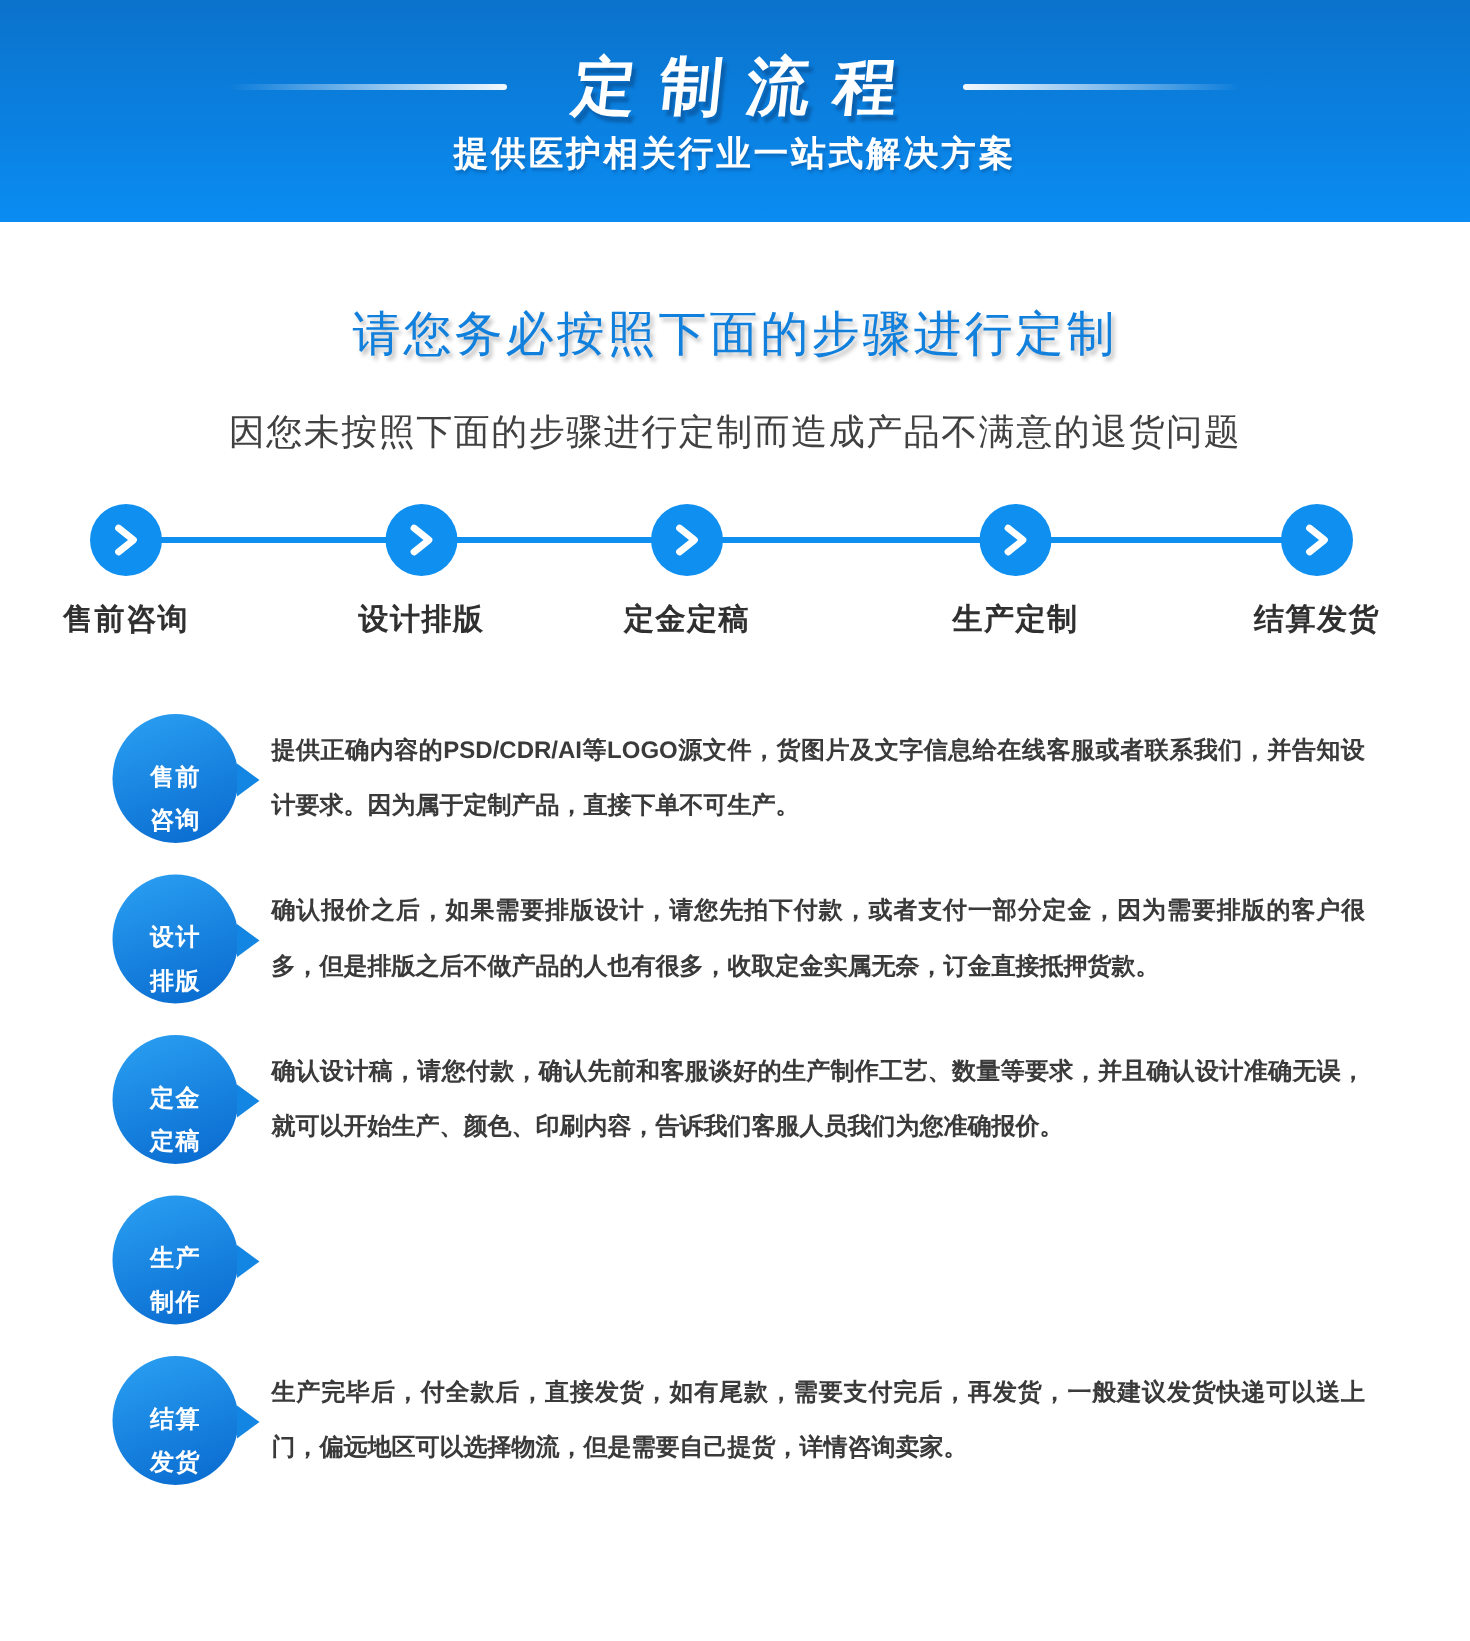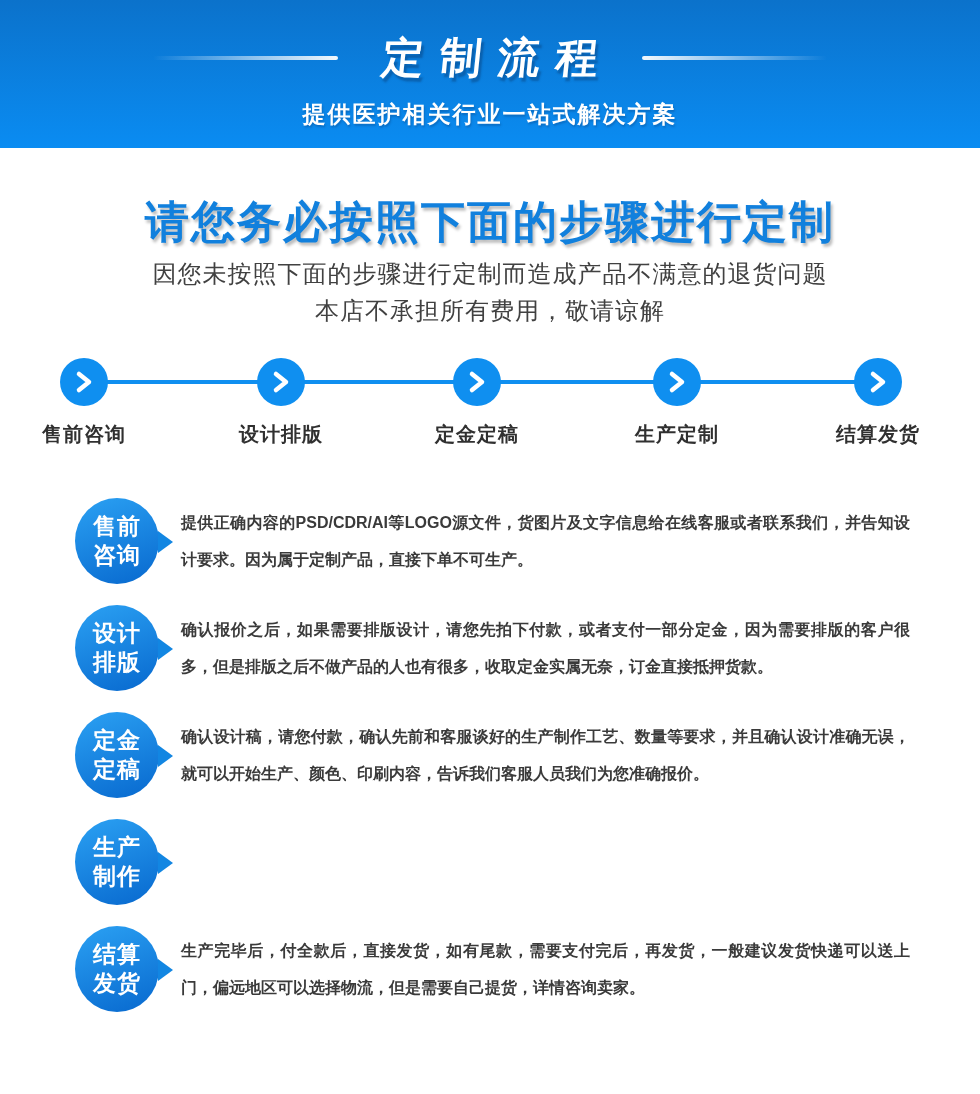--- a/index.html
+++ b/index.html
@@ -35,36 +35,36 @@
   .deco-line.left{background:linear-gradient(90deg,rgba(255,255,255,0) 0%,rgba(255,255,255,0.55) 55%,rgba(255,255,255,0.95) 100%);}
   .deco-line.right{background:linear-gradient(270deg,rgba(255,255,255,0) 0%,rgba(255,255,255,0.55) 55%,rgba(255,255,255,0.95) 100%);}
   .banner-title{
     font-size:42px;font-weight:900;color:#ffffff;
     letter-spacing:16px;text-indent:16px;
     transform:skewX(-6deg);
     text-shadow:3px 4px 2px rgba(8,61,120,0.45);
     white-space:nowrap;
   }
   .banner-subtitle{
-    margin-top:13px;font-size:23px;font-weight:700;color:#ffffff;
+    margin-top:1px;font-size:23px;font-weight:700;color:#ffffff;
     letter-spacing:2px;text-shadow:1px 2px 2px rgba(8,61,120,0.35);
   }
 
   
   .notice{text-align:center;}
   .notice-heading{
     margin-top:50px;
-    font-size:44px;line-height:48px;font-weight:700;
+    font-size:32px;line-height:48px;font-weight:400;
     color:var(--heading-blue);
     letter-spacing:2px;
     text-shadow:2px 3px 3px #bcbcbc;
     white-space:nowrap;
   }
   .notice-line{
-    margin-top:15px;font-size:24px;line-height:26px;
+    margin-top:30px;font-size:24px;line-height:26px;
     color:#414141;letter-spacing:1px;
   }
   .notice-line.second{margin-top:11px;}
 
   
   .flow{position:relative;height:86px;margin-top:34px;padding-left:10px;}
   .flow-line{
     position:absolute;left:84px;width:794px;top:22px;height:4px;
     background:var(--accent);
   }
@@ -85,22 +85,22 @@
   
   .details{margin-top:54px;padding:0 70px 0 75px;}
   .detail-row{
     display:flex;align-items:center;
     min-height:86px;margin-bottom:21px;
   }
   .badge{
     flex:0 0 84px;width:84px;height:86px;border-radius:50%;
     background:linear-gradient(160deg,var(--badge-top) 0%,var(--badge-bottom) 90%);
     position:relative;
-    display:flex;flex-direction:column;align-items:center;justify-content:center;
-    color:#fff;font-size:23px;font-weight:700;line-height:29px;
+    display:flex;flex-direction:column;align-items:center;justify-content:flex-end;
+    color:#fff;font-size:16px;font-weight:700;line-height:29px;
     letter-spacing:1px;
   }
   .badge::after{
     content:"";position:absolute;right:-14px;top:33px;
     width:0;height:0;
     border-top:11px solid transparent;
     border-bottom:11px solid transparent;
     border-left:15px solid var(--badge-tail);
   }
   .detail-text{
@@ -120,21 +120,20 @@
       <span class="deco-line left"></span>
       <h1 class="banner-title">定制流程</h1>
       <span class="deco-line right"></span>
     </div>
     <div class="banner-subtitle">提供医护相关行业一站式解决方案</div>
   </header>
 
   <section class="notice">
     <h2 class="notice-heading">请您务必按照下面的步骤进行定制</h2>
     <p class="notice-line">因您未按照下面的步骤进行定制而造成产品不满意的退货问题</p>
-    <p class="notice-line second">本店不承担所有费用，敬请谅解</p>
   </section>
 
   <section class="flow">
     <div class="flow-line"></div>
 
     <div class="flow-step" style="left:14px">
       <div class="flow-circle">
         <svg width="22" height="24" viewBox="0 0 22 24">
             <polyline points="6,4 16,12 6,20" fill="none" stroke="#ffffff" stroke-width="4.5" stroke-linecap="round" stroke-linejoin="round"></polyline>
           </svg>
@@ -144,21 +143,21 @@
 
     <div class="flow-step" style="left:211px">
       <div class="flow-circle">
         <svg width="22" height="24" viewBox="0 0 22 24">
             <polyline points="6,4 16,12 6,20" fill="none" stroke="#ffffff" stroke-width="4.5" stroke-linecap="round" stroke-linejoin="round"></polyline>
           </svg>
       </div>
       <div class="flow-label">设计排版</div>
     </div>
 
-    <div class="flow-step" style="left:407px">
+    <div class="flow-step" style="left:388px">
       <div class="flow-circle">
         <svg width="22" height="24" viewBox="0 0 22 24">
             <polyline points="6,4 16,12 6,20" fill="none" stroke="#ffffff" stroke-width="4.5" stroke-linecap="round" stroke-linejoin="round"></polyline>
           </svg>
       </div>
       <div class="flow-label">定金定稿</div>
     </div>
 
     <div class="flow-step" style="left:808px">
       <div class="flow-circle">

